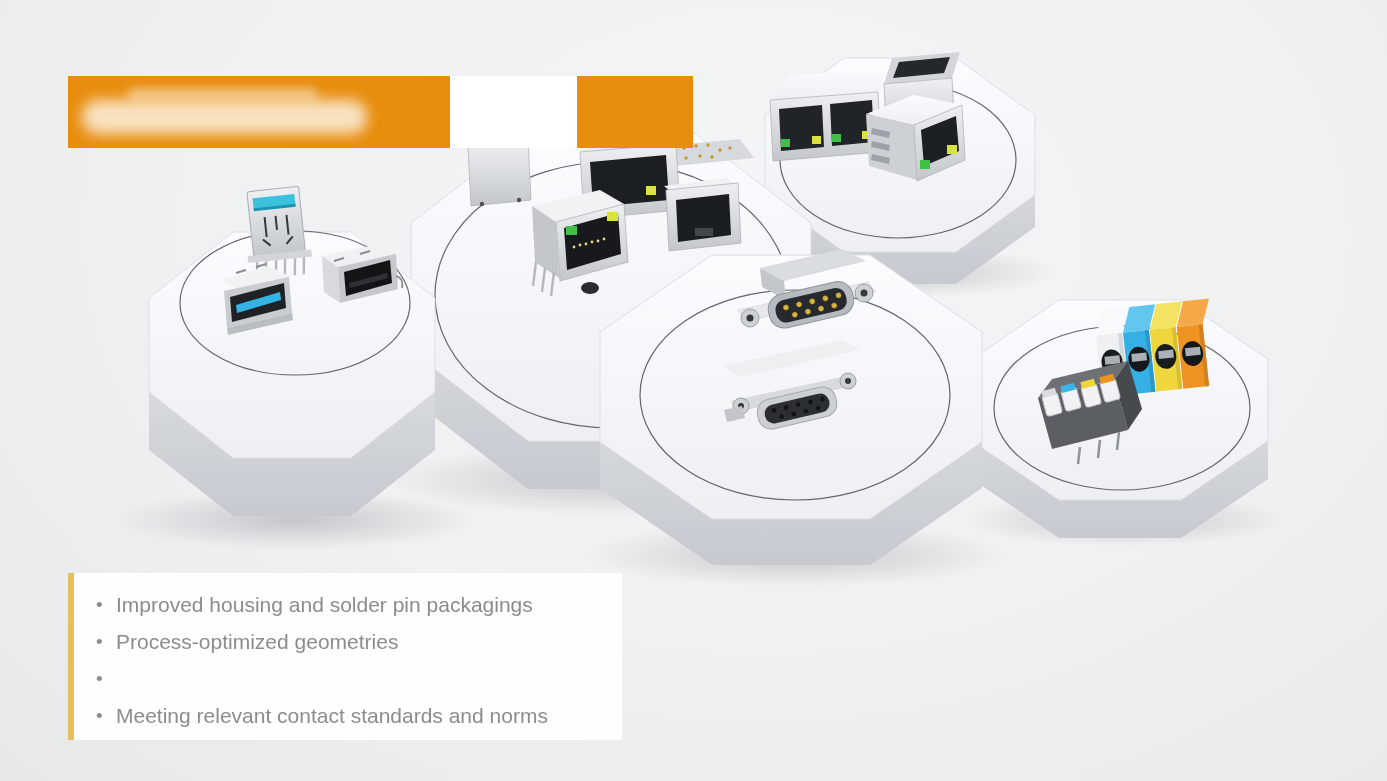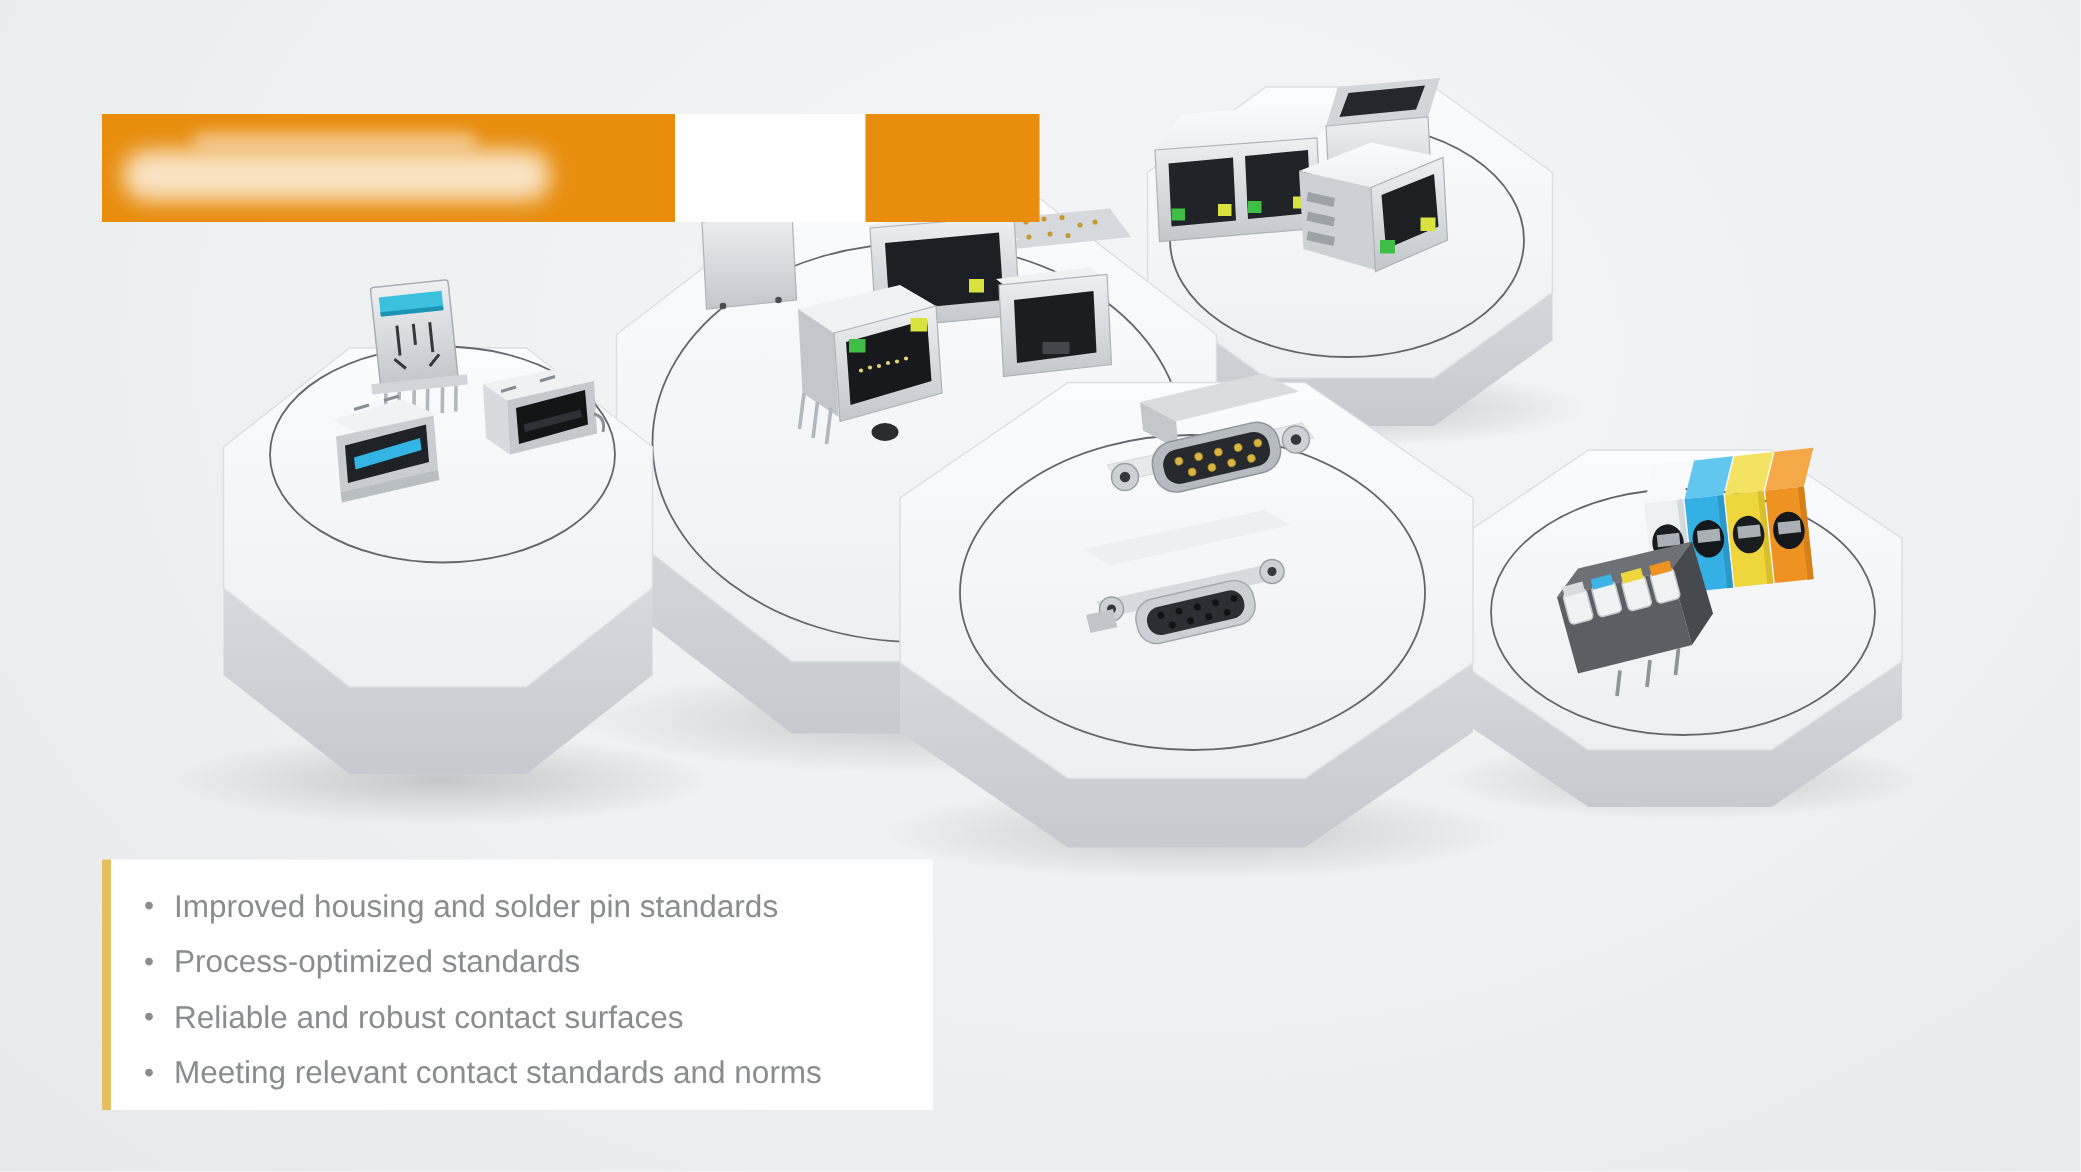--- a/index.html
+++ b/index.html
@@ -293,29 +293,28 @@
 
 <div class="banner-seg banner-orange-1"></div>
 <div class="banner-seg banner-white-gap"></div>
 <div class="banner-seg banner-orange-2"></div>
 <div class="banner-blur-main"></div>
 <div class="banner-blur-small"></div>
 
 <div class="bullet-panel">
   <div class="bullet-row">
     <span class="bullet-dot">•</span>
-    <span>Improved housing and solder pin standards</span>
+    <span>Improved housing and solder pin packagings</span>
   </div>
   <div class="bullet-row">
     <span class="bullet-dot">•</span>
-    <span>Process-optimized standards</span>
+    <span>Process-optimized geometries</span>
   </div>
   <div class="bullet-row">
     <span class="bullet-dot">•</span>
-    <span>Reliable and robust contact surfaces</span>
   </div>
   <div class="bullet-row">
     <span class="bullet-dot">•</span>
     <span>Meeting relevant contact standards and norms</span>
   </div>
 </div>
 
 </div>
 
 </body></html>

